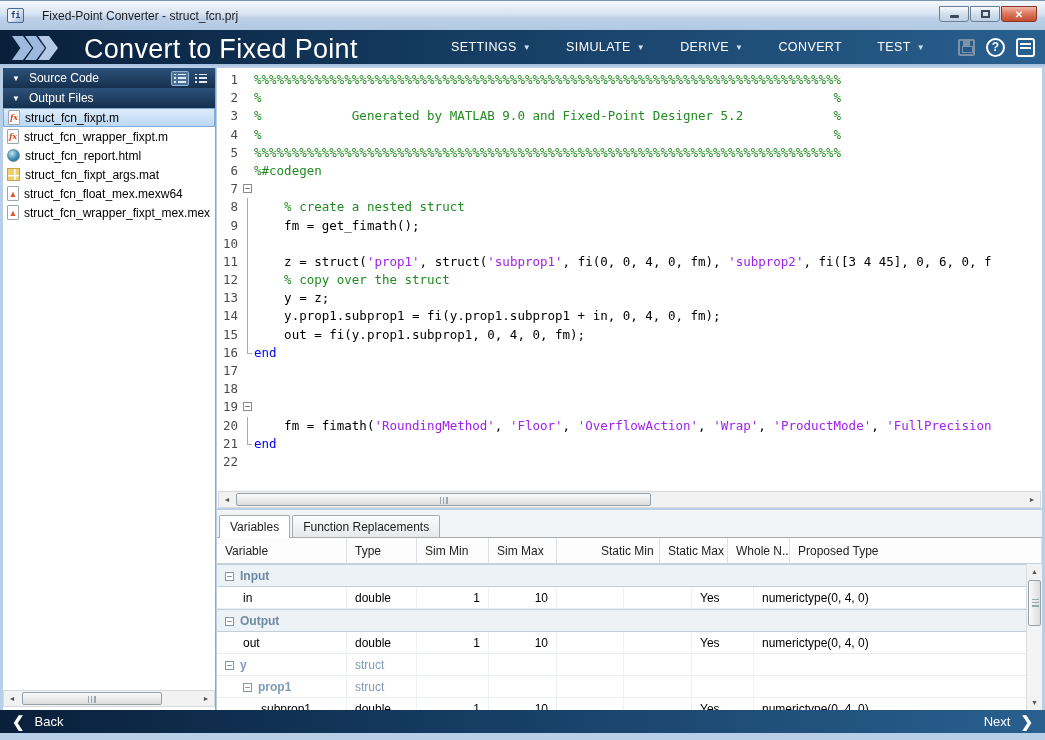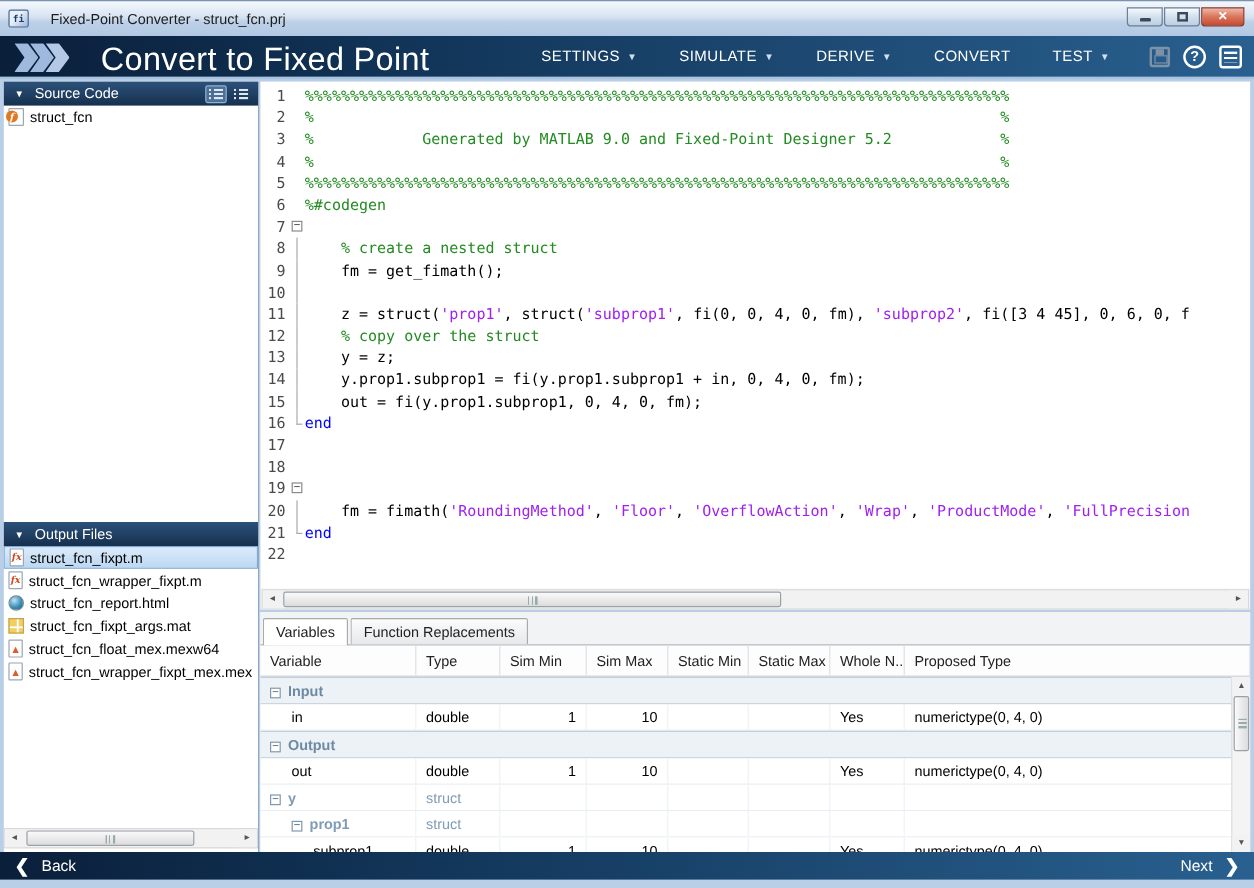--- a/index.html
+++ b/index.html
@@ -199,26 +199,20 @@
     <div class="phead">
       <span class="tri">▼</span>
       <span class="ptitle">Source Code</span>
       <span class="vicon on">
           <i></i>
         </span>
       <span class="vicon">
           <i></i>
         </span>
     </div>
-    <div class="srclist">
-        <div class="fitem">
-          <span class="fic ic-src"></span>
-          <span class="flabel">struct_fcn</span>
-        </div>
-      </div>
     <div class="phead">
       <span class="tri">▼</span>
       <span class="ptitle">Output Files</span>
     </div>
     <div>
         <div class="fitem selected">
           <span class="fic ic-mfx">fx</span>
           <span class="flabel">struct_fcn_fixpt.m</span>
         </div>
         <div class="fitem">
@@ -402,21 +396,21 @@
         </div>
       <div class="tab">
           <span>Function Replacements</span>
         </div>
     </div>
     <div class="thead">
         <span class="th" style="width: 130px;">Variable</span>
         <span class="th" style="width: 70px;">Type</span>
         <span class="th" style="width: 72px;">Sim Min</span>
         <span class="th" style="width: 68px;">Sim Max</span>
-        <span class="th" style="width: 67px;">Static Min</span>
+        <span class="th" style="width: 67px; margin-left: 36px;">Static Min</span>
         <span class="th" style="width: 68px;">Static Max</span>
         <span class="th" style="width: 62px;">Whole N...</span>
         <span class="th" style="flex: 1 1 0%;">Proposed Type</span>
       </div>
     <div class="rows">
       <div class="trow section">
           <span class="td" style="width: 130px; padding-left: 8px;"><span class="expbox">−</span><span class="glabel">Input</span></span>
           <span class="td" style="width: 70px;"></span>
           <span class="td num" style="width: 72px;"></span>
           <span class="td num" style="width: 68px;"></span>

